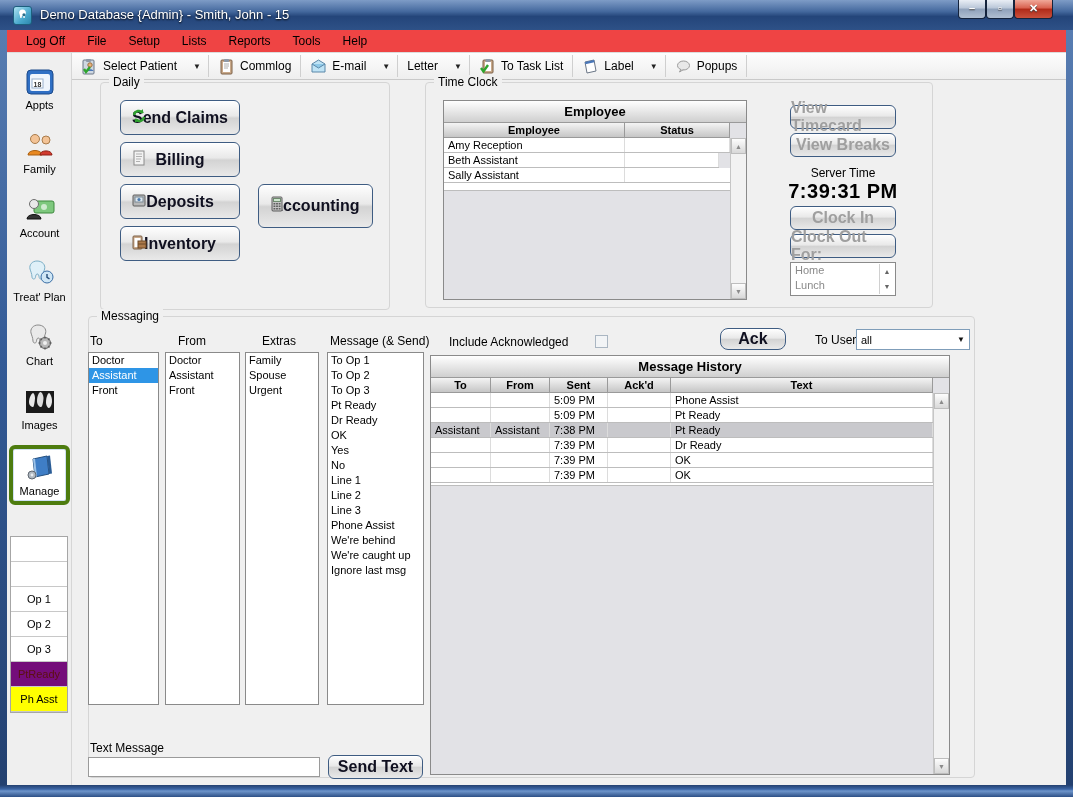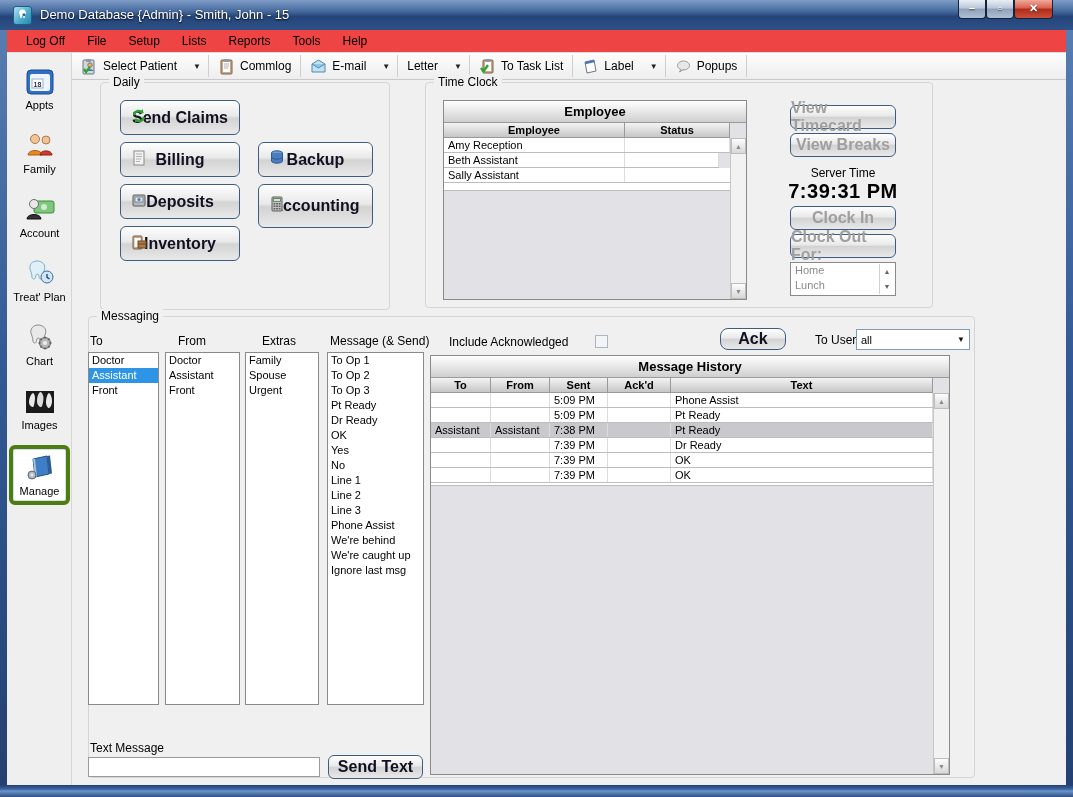--- a/index.html
+++ b/index.html
@@ -267,20 +267,29 @@
           <svg viewBox="0 0 32 30" width="32" height="30">
               <path d="M9 6l14-3 2 18-14 3z" fill="#3f7ec6" stroke="#24507f"></path>
               <path d="M9 6l2 18 2-.4L11 5.6z" fill="#9cc2e8"></path>
               <path d="M23 3l2 18 3-.6L26 2.4z" fill="#2a5c96"></path>
               <circle cx="8" cy="22" r="4" fill="#b0b8c0" stroke="#5e6670"></circle>
               <circle cx="8" cy="22" r="1.4" fill="#e8ecf0"></circle>
             </svg>
         </span>
         <span>Manage</span>
       </div>
+      <div class="opslist">
+        <div class="oprow"></div>
+        <div class="oprow"></div>
+        <div class="oprow">Op 1</div>
+        <div class="oprow">Op 2</div>
+        <div class="oprow">Op 3</div>
+        <div class="oprow" id="ptready-row" style="background: rgb(116, 13, 122); color: rgb(92, 16, 16);">PtReady</div>
+        <div class="oprow" id="phasst-row" style="background: rgb(255, 255, 0); color: rgb(0, 0, 0);">Ph Asst</div>
+      </div>
     </div>
 
     <div class="groupbox" style="left:93px; top:52px; width:290px; height:228px;">
       <div class="gb-label">Daily</div>
     </div>
     <div class="sbtn" style="left:113px; top:70px; width:120px; height:35px;">
       <span class="bicon">
         <svg viewBox="0 0 18 18" width="18" height="18">
             <path d="M4 8a5 5 0 019-2" fill="none" stroke="#2ea02e" stroke-width="2.4"></path>
             <path d="M13 2v4h-4z" fill="#2ea02e"></path>
@@ -312,30 +321,20 @@
     <div class="sbtn" style="left:113px; top:196px; width:120px; height:35px;">
       <span class="bicon">
         <svg viewBox="0 0 18 18" width="18" height="18">
             <rect x="3" y="3" width="9" height="13" rx="1" fill="#c9a98a" stroke="#7d6047"></rect>
             <rect x="4.5" y="5" width="6" height="9" fill="#fff"></rect>
             <rect x="8" y="8" width="8" height="7" fill="#ad7a4a" stroke="#6e4a28"></rect>
             <path d="M8 11h8" stroke="#6e4a28"></path>
           </svg>
       </span>
       <span>Inventory</span>
-    </div>
-    <div class="sbtn" style="left:251px; top:112px; width:115px; height:35px;">
-      <span class="bicon">
-        <svg viewBox="0 0 18 18" width="18" height="18">
-            <ellipse cx="9" cy="4" rx="5.5" ry="2.2" fill="#6e9ed4" stroke="#2d5a94"></ellipse>
-            <path d="M3.5 4v8c0 1.2 2.5 2.2 5.5 2.2s5.5-1 5.5-2.2V4" fill="#4a7ec0" stroke="#2d5a94"></path>
-            <path d="M3.5 8c0 1.2 2.5 2.2 5.5 2.2S14.5 9.2 14.5 8" fill="none" stroke="#2d5a94"></path>
-          </svg>
-      </span>
-      <span>Backup</span>
     </div>
     <div class="sbtn" style="left:251px; top:154px; width:115px; height:44px;">
       <span class="bicon">
         <svg viewBox="0 0 18 18" width="18" height="18">
             <rect x="4" y="2" width="10" height="14" rx="1" fill="#c4c4c4" stroke="#5e5e5e"></rect>
             <rect x="5.5" y="3.5" width="7" height="3" fill="#cfe6cf" stroke="#6e8a6e"></rect>
             <g fill="#5e5e5e">
               <rect x="5.5" y="8" width="1.8" height="1.5"></rect>
               <rect x="8.1" y="8" width="1.8" height="1.5"></rect>
               <rect x="10.7" y="8" width="1.8" height="1.5"></rect>

